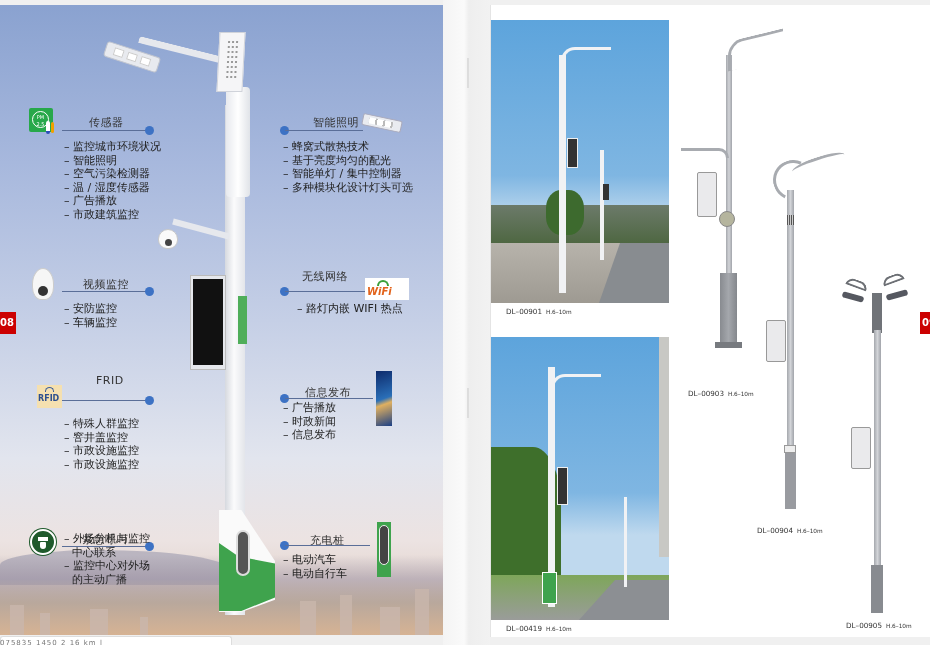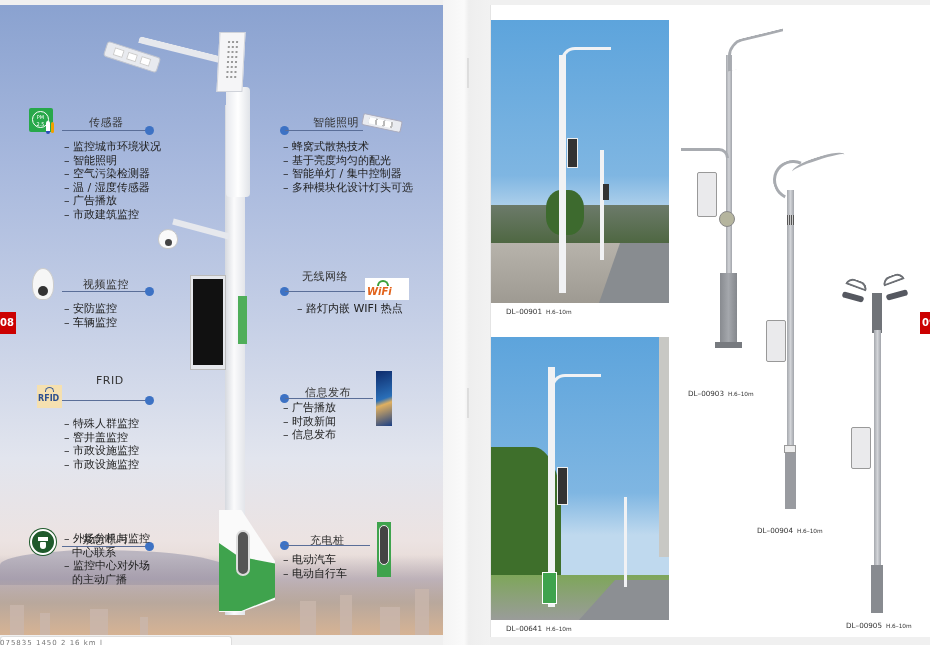--- a/index.html
+++ b/index.html
@@ -242,21 +242,21 @@
     <div style="position:absolute;right:0;top:0;width:10px;height:220px;background:#c8c8c4"></div>
     <div class="ground" style="height:45px;background:linear-gradient(180deg,#7ea65a,#9a9c9a)"></div>
     <div style="position:absolute;right:0;bottom:0;width:90px;height:40px;background:#8c8f93;clip-path:polygon(40% 0,100% 0,100% 100%,0 100%)"></div>
     <div class="p-pole" style="left:57px;top:30px;width:7px;height:240px"></div>
     <div style="position:absolute;left:60px;top:37px;width:50px;height:14px;border-top:3px solid #f1f2f4;border-left:3px solid #f1f2f4;border-radius:20px 0 0 0"></div>
     <div style="position:absolute;left:66px;top:130px;width:11px;height:38px;background:#333;border:1px solid #eee"></div>
     <div style="position:absolute;left:51px;top:235px;width:15px;height:32px;background:#3fa34d;border:1px solid #fff"></div>
     <div class="p-pole" style="left:133px;top:160px;width:3px;height:90px"></div>
   </div>
   <div class="caption" style="left:15px;top:619px">
-    <span>DL–00641</span><small>H.6–10m</small>
+    <span>DL–00419</span><small>H.6–10m</small>
   </div>
 
   <div>
     <div class="dpole" style="left:235px;top:50px;width:6px;height:285px"></div>
     <div style="position:absolute;left:237px;top:30px;width:55px;height:30px;border-top:3px solid #a8abb0;border-left:3px solid #a8abb0;border-radius:14px 0 0 0;transform:skewY(-14deg)"></div>
     <div style="position:absolute;left:190px;top:143px;width:48px;height:10px;border-top:3px solid #a8abb0;border-right:3px solid #a8abb0;border-radius:0 16px 0 0"></div>
     <div class="dbox" style="left:206px;top:167px;width:20px;height:45px"></div>
     <div style="position:absolute;left:228px;top:206px;width:16px;height:16px;border-radius:50%;background:#b5b59e;border:1px solid #888"></div>
     <div class="dpole" style="left:229px;top:268px;width:17px;height:70px;background:linear-gradient(90deg,#888b90,#a4a7ac,#84878c)"></div>
     <div style="position:absolute;left:224px;top:337px;width:27px;height:6px;background:#777a7f"></div>

